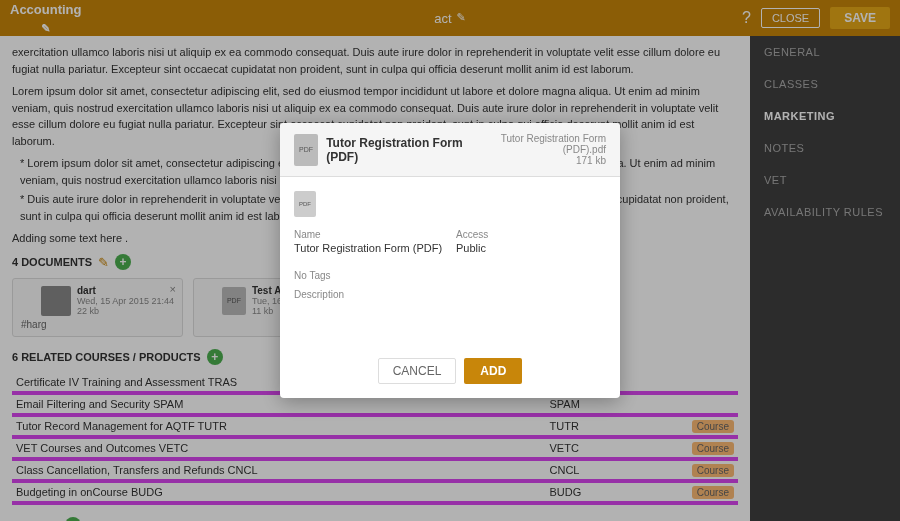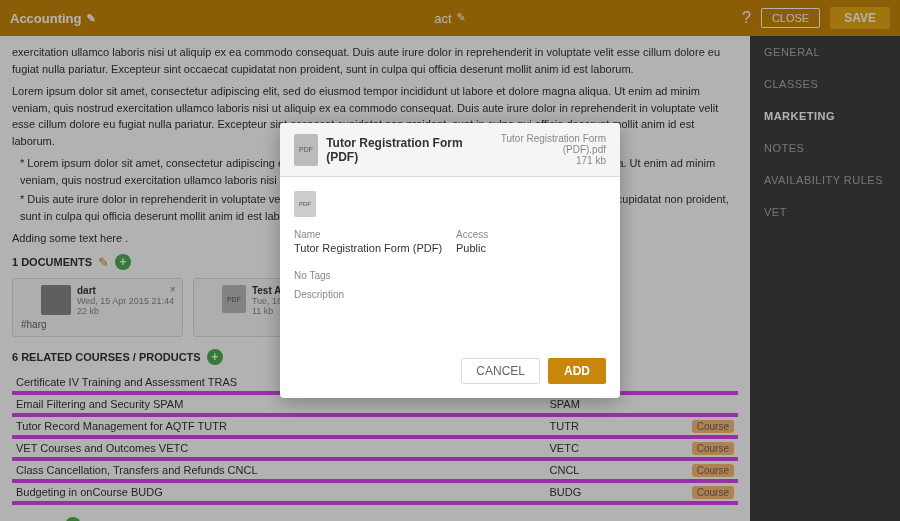--- a/index.html
+++ b/index.html
@@ -14,20 +14,21 @@
       padding: 0 10px;
       position: relative;
     }
     .top-bar-title {
       color: #fff;
       font-size: 13px;
       font-weight: bold;
       display: flex;
       align-items: center;
       gap: 5px;
+      flex-direction: column;
     }
     .top-bar-edit-icon {
       color: #fff;
       font-size: 11px;
       cursor: pointer;
     }
     .top-bar-center {
       position: absolute;
       left: 50%;
       transform: translateX(-50%);
@@ -142,21 +143,21 @@
     .doc-card {
       border: 1px solid #ddd;
       padding: 6px 8px;
       border-radius: 3px;
       min-width: 140px;
       position: relative;
       background: #fafafa;
     }
     .doc-card-header {
       display: flex;
-      align-items: flex-start;
+      align-items: center;
       gap: 6px;
       padding-left: 20px;
     }
     .doc-avatar {
       width: 30px;
       height: 30px;
       background: #888;
       border-radius: 2px;
       flex-shrink: 0;
     }
@@ -349,21 +350,21 @@
       font-size: 10px;
       color: #888;
       margin-bottom: 2px;
     }
     .modal-desc-value {
       font-size: 10px;
       color: #aaa;
     }
     .modal-footer {
       display: flex;
-      justify-content: flex-end;
+      justify-content: center;
       gap: 8px;
       padding: 0 14px 14px;
       margin-top: 32px;
     }
     .cancel-btn {
       background: none;
       border: 1px solid #ddd;
       padding: 5px 14px;
       font-size: 12px;
       color: #666;
@@ -407,21 +408,21 @@
     <div class="body-text">
       <p>exercitation ullamco laboris nisi ut aliquip ex ea commodo consequat. Duis aute irure dolor in reprehenderit in voluptate velit esse cillum dolore eu fugiat nulla pariatur. Excepteur sint occaecat cupidatat non proident, sunt in culpa qui officia deserunt mollit anim id est laborum.</p>
       <p>Lorem ipsum dolor sit amet, consectetur adipiscing elit, sed do eiusmod tempor incididunt ut labore et dolore magna aliqua. Ut enim ad minim veniam, quis nostrud exercitation ullamco laboris nisi ut aliquip ex ea commodo consequat. Duis aute irure dolor in reprehenderit in voluptate velit esse cillum dolore eu fugiat nulla pariatur. Excepteur sint occaecat cupidatat non proident, sunt in culpa qui officia deserunt mollit anim id est laborum.</p>
       <p class="bullet">* Lorem ipsum dolor sit amet, consectetur adipiscing elit, sed do eiusmod tempor incididunt ut labore et dolore magna aliqua. Ut enim ad minim veniam, quis nostrud exercitation ullamco laboris nisi ut aliquip ex ea commodo consequat.</p>
       <p class="bullet">* Duis aute irure dolor in reprehenderit in voluptate velit esse cillum dolore eu fugiat nulla pariatur. Excepteur sint occaecat cupidatat non proident, sunt in culpa qui officia deserunt mollit anim id est laborum.</p>
     </div>
 
     <div class="adding-text">Adding some text here .</div>
 
     <div class="section-header">
-      <span class="section-title">1 DOCUMENTS</span>
+      <span class="section-title">4 DOCUMENTS</span>
       <span class="section-icon">✎</span>
       <div class="add-icon">+</div>
     </div>
 
     <div class="documents-list">
       <div class="doc-card">
         <div class="doc-card-header">
           <div class="doc-avatar"></div>
           <div class="doc-info">
             <div class="doc-name">dart</div>
@@ -489,22 +490,22 @@
       <div class="add-icon">+</div>
     </div>
 
   </div>
 
   <div class="sidebar" id="sidebar">
       <div class="sidebar-item">GENERAL</div>
       <div class="sidebar-item">CLASSES</div>
       <div class="sidebar-item active">MARKETING</div>
       <div class="sidebar-item">NOTES</div>
+      <div class="sidebar-item">VET</div>
       <div class="sidebar-item">AVAILABILITY RULES</div>
-      <div class="sidebar-item">VET</div>
     </div>
 </div>
 
 <div class="modal-overlay">
   <div class="modal">
     <div class="modal-header">
       <div class="modal-header-left">
         <div class="modal-pdf-icon">PDF</div>
         <div class="modal-title">Tutor Registration Form (PDF)</div>
       </div>

